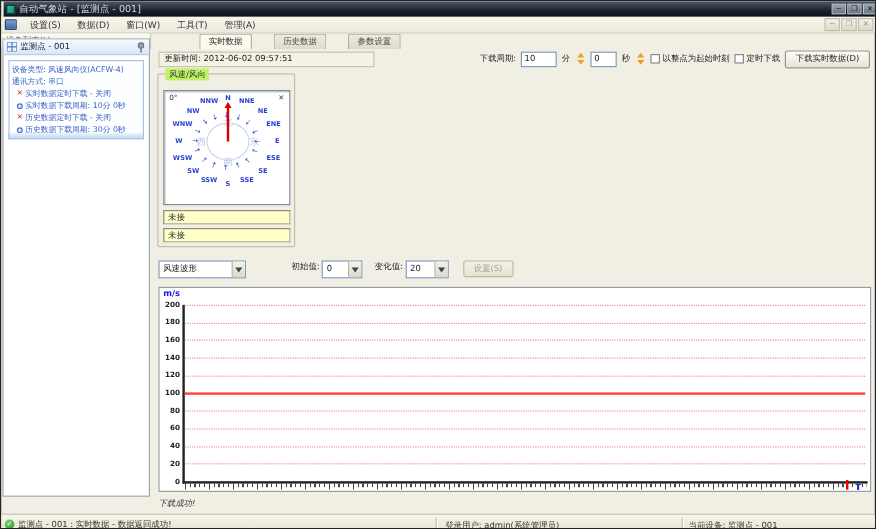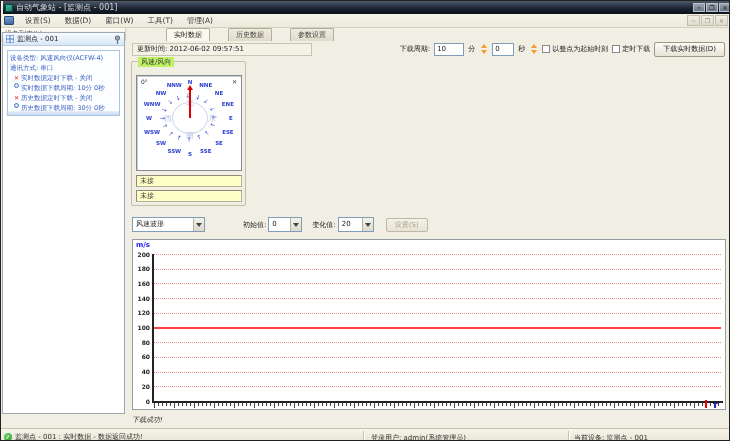--- a/index.html
+++ b/index.html
@@ -33,21 +33,21 @@
     font-size:7px; color:#555; line-height:13px; padding-left:4px; }
   .sidebar-panel { position:absolute; left:1px; top:31px; width:123px; height:382px;
     background:#fff; border:1px solid #9fa8b6; }
   .device-header { height:13px; background:linear-gradient(#f7fbfe,#d7e7f7); border-bottom:1px solid #b9cce2;
     display:flex; align-items:center; padding:0 3px; font-size:7px; color:#223; }
   .device-header .grid-icon { width:8px; height:8px; margin-right:3px; flex:0 0 auto; }
   .device-header .label { flex:1; white-space:nowrap; overflow:hidden; }
   .pin-icon { width:7px; height:9px; flex:0 0 auto; }
   .device-info { position:absolute; left:4px; top:17px; width:113px; height:66px;
     background:#fdfeff; border:1px solid #a9c3e4; font-size:6.5px; color:#3d62c4; padding:2px 1px 0 2px; }
-  .device-info .row { height:10px; line-height:10px; white-space:nowrap; overflow:hidden; display:flex; align-items:flex-start; }
+  .device-info .row { height:10px; line-height:10px; white-space:nowrap; overflow:hidden; display:flex; align-items:center; }
   .ic-cross { color:#d22; font-size:6px; width:7px; text-align:center; margin:0 1px 0 3px; }
   .ic-clock { width:5px; height:5px; border:1px solid #4a78c8; border-radius:50%; margin:0 2px 0 4px; background:#dbe8fa; }
   .info-bottom { position:absolute; left:4px; top:78px; width:113px; height:5px; background:linear-gradient(#e9f1fa,#c9dbf1); border:1px solid #a9c3e4; border-top:none; }
 
   
   .tabbar { position:absolute; left:131px; top:27px; height:13px; display:flex; gap:18px; font-size:7px;margin-left:34px; }
   .tab { padding:0 7px; line-height:12px; background:linear-gradient(#eeebdd,#dedbcb); border:1px solid #b3af9e;
     border-bottom:none; border-radius:2px 2px 0 0; color:#444; }
   .tab.active { background:#fbf9ee; color:#222; position:relative; top:0; line-height:13px; }
 
@@ -76,21 +76,21 @@
   .compass-circle { position:absolute; left:35px; top:26px; width:36px; height:32px; border:1px solid #ccd6ee; border-radius:50%; }
   .cn-char { position:absolute; font-size:8px; color:#bfc9e6; transform:translate(-50%,-50%); }
   .needle { position:absolute; left:52px; top:13px; width:2px; height:29px; background:#d00; }
   .needle-tip { position:absolute; left:50px; top:9px; width:0; height:0; border-left:3px solid transparent; border-right:3px solid transparent; border-bottom:5px solid #d00; }
   .deg-label { position:absolute; left:4px; top:2px; font-size:6px; color:#223; }
   .corner-mark { position:absolute; right:4px; top:2px; font-size:6px; color:#444; font-weight:bold; }
   .wind-field { position:absolute; left:4px; width:106px; height:12px; background:#ffffc8;
     border:1px solid #b2af9c; border-top-color:#8e8b7a; border-left-color:#8e8b7a; font-size:7px; line-height:10px; padding-left:3px; color:#333; }
 
   
-  .wave-row { position:absolute; left:131px; top:216px; height:15px; display:flex; align-items:center; font-size:7px; color:#222; }
+  .wave-row { position:absolute; left:131px; top:216px; height:15px; display:flex; align-items:flex-start; font-size:7px; color:#222; }
   .combo { height:15px; background:#fff; border:1px solid #7f9db9; display:flex; align-items:center; }
   .combo .val { flex:1; padding-left:3px; line-height:13px; white-space:nowrap; overflow:hidden; }
   .combo .dd { width:11px; height:13px; background:linear-gradient(#f4f2ea,#ddd9ca); border-left:1px solid #b8b4a4; display:flex; align-items:center; justify-content:center; }
   .combo .dd i { width:0; height:0; border-left:3px solid transparent; border-right:3px solid transparent; border-top:4px solid #444; }
   .btn.disabled { color:#a49f8e; background:linear-gradient(#f4f2e8,#e6e3d4); border-color:#bdb9a8; }
 
   
   .chart { position:absolute; left:131px; top:238px; width:594px; height:171px; background:#fff; border:1px solid #969ca4; }
   .unit-label { position:absolute; left:3px; top:1px; font-size:7px; font-weight:bold; color:#1a1aee; }
   .yaxis { position:absolute; left:19px; top:14px; width:2px; height:149px; background:#222; }

